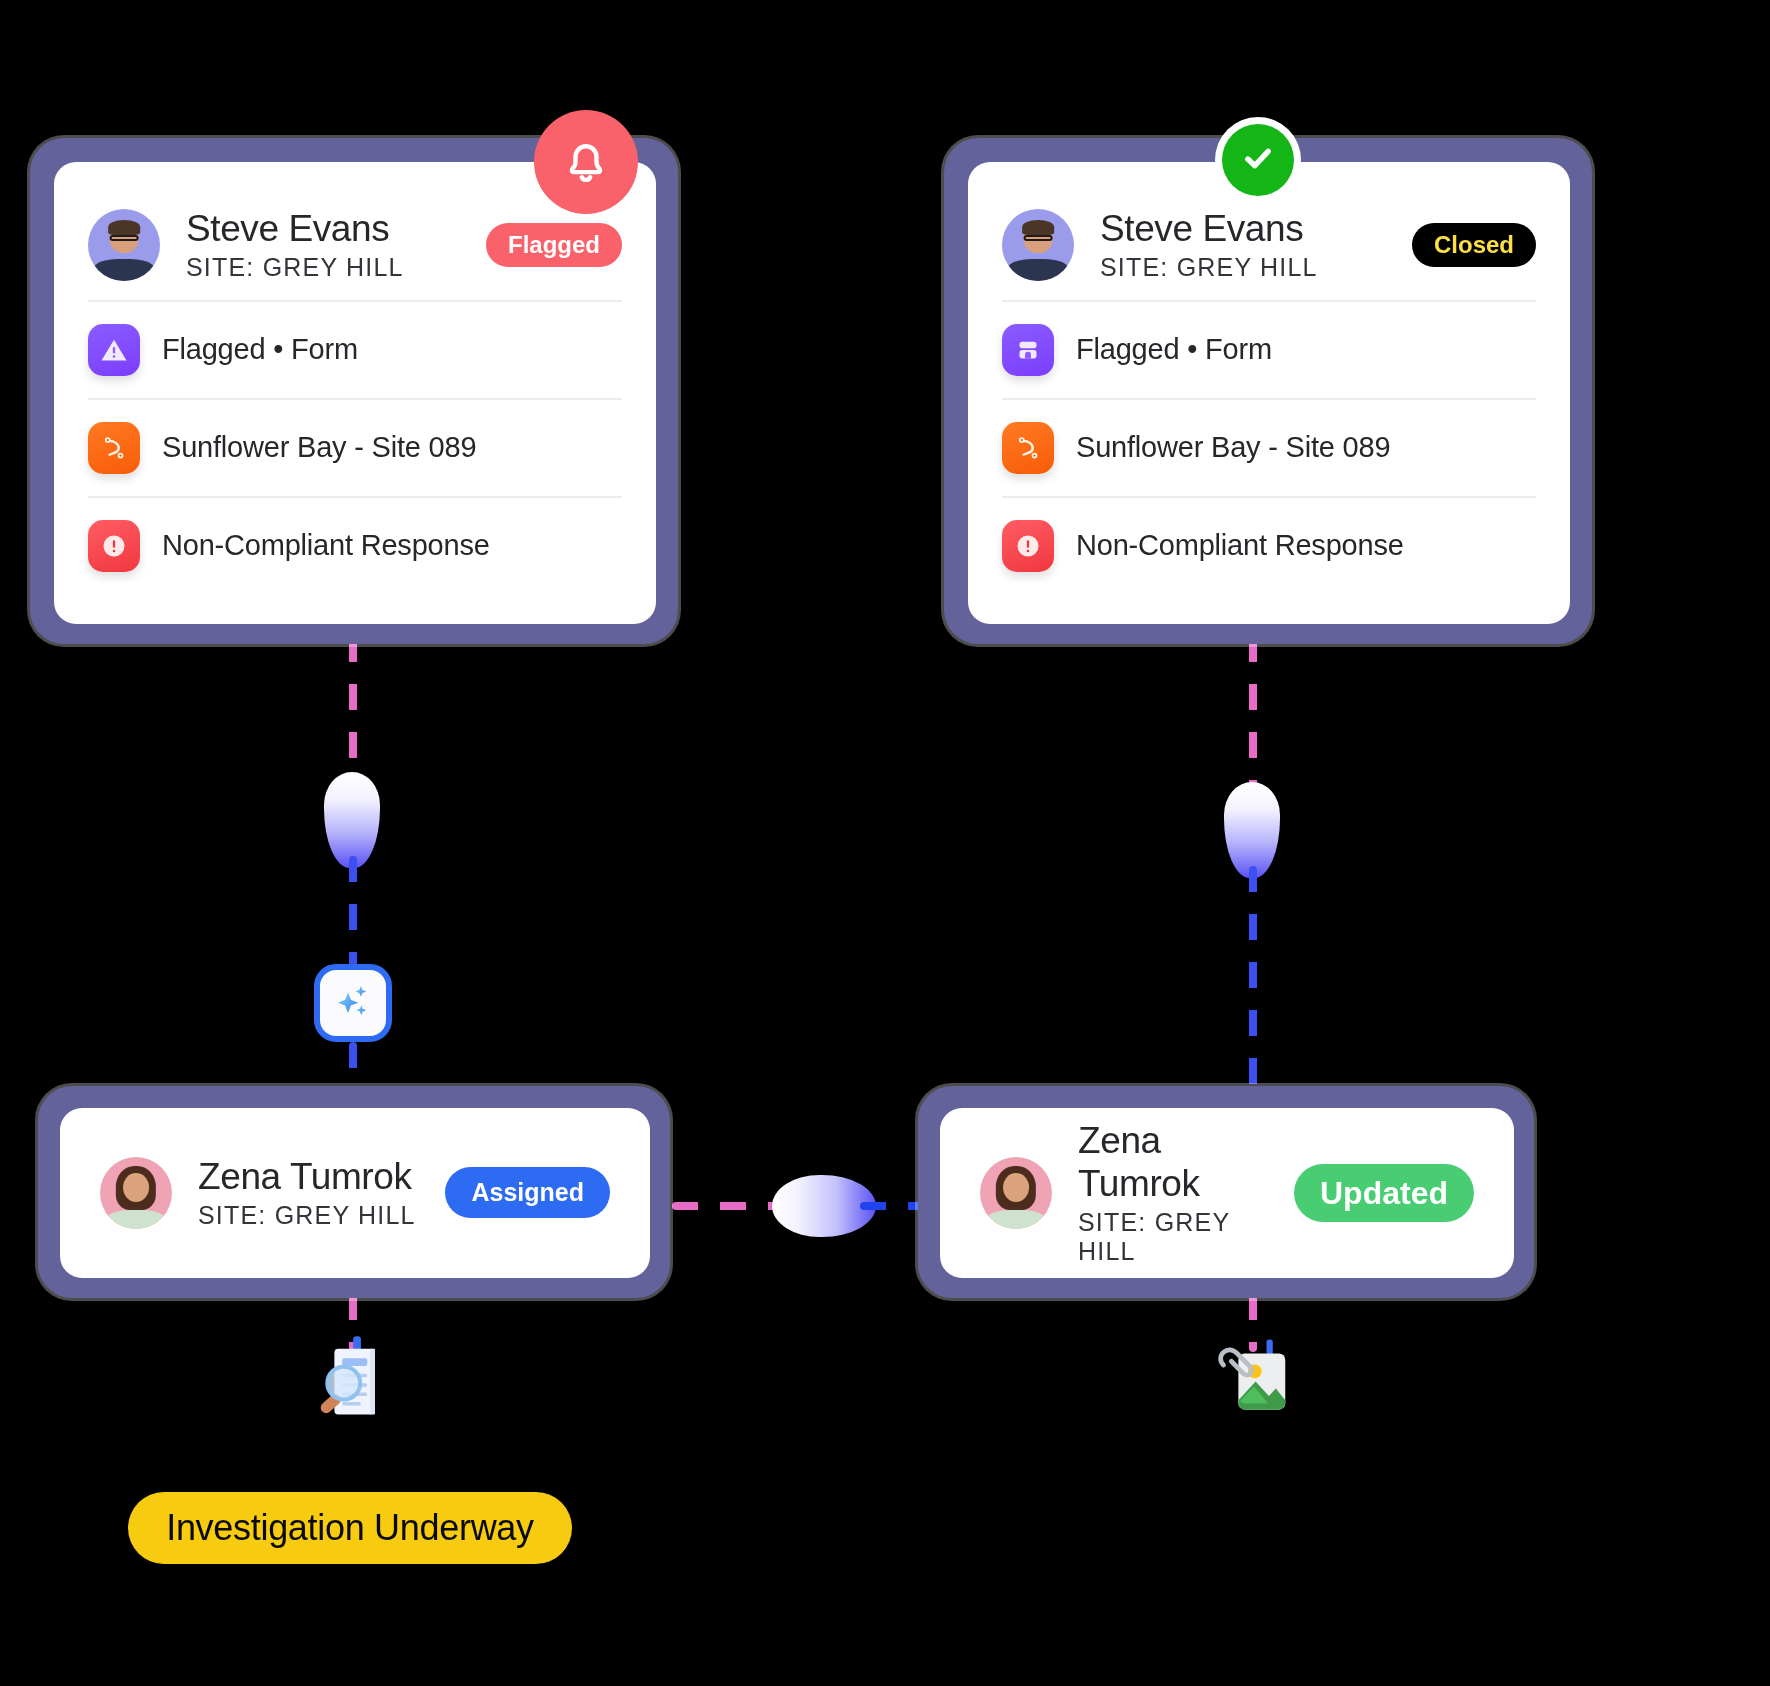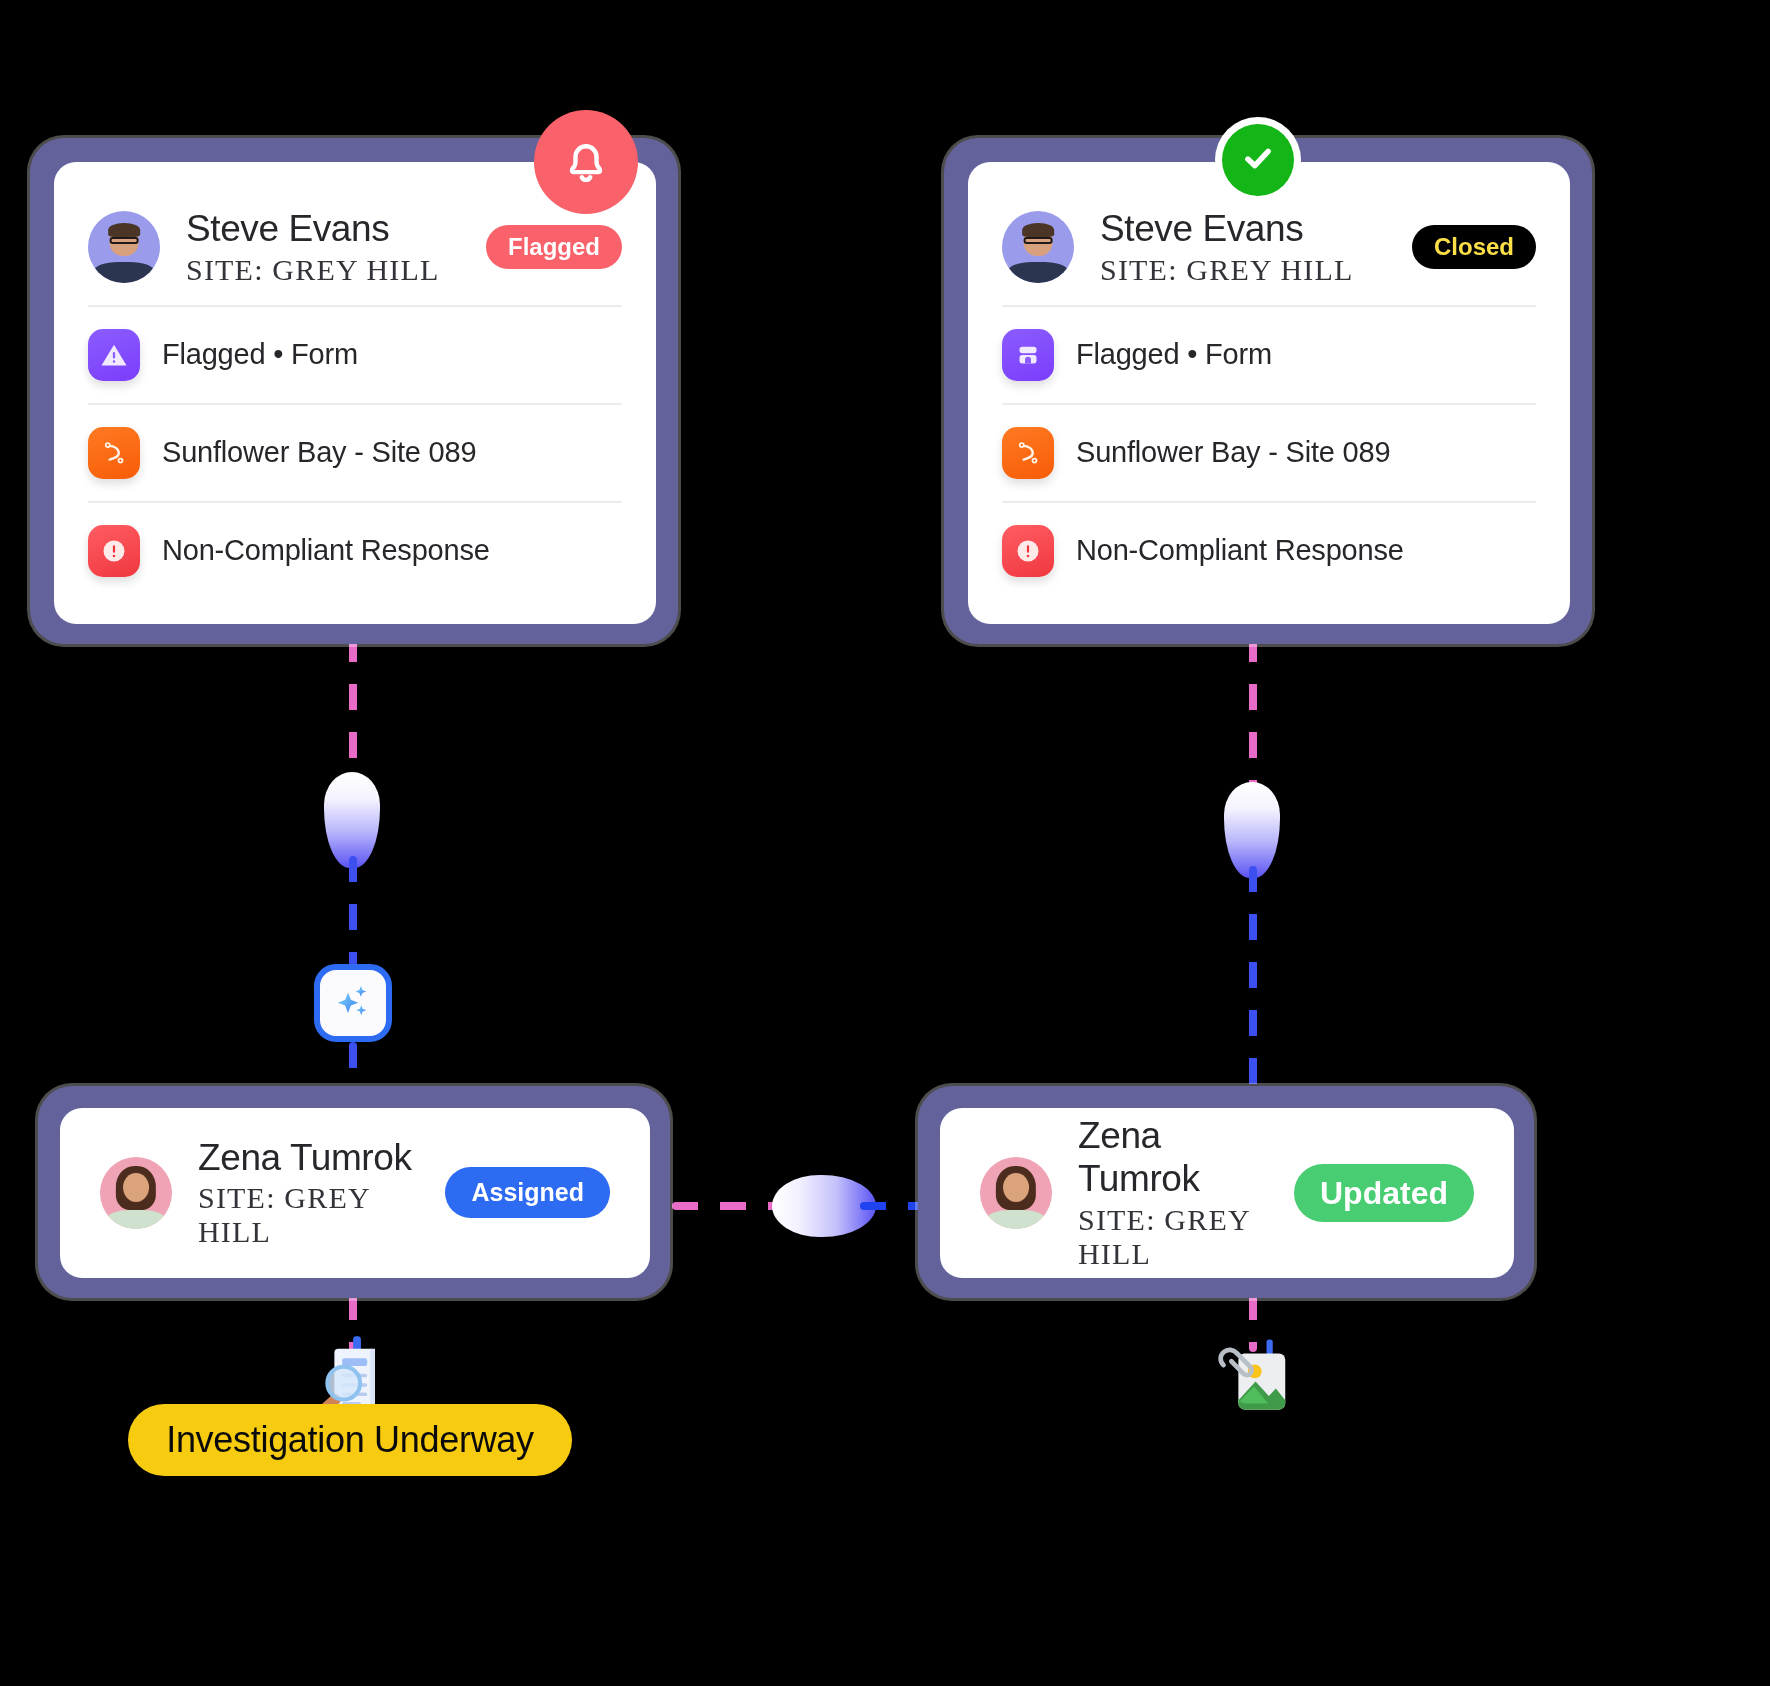--- a/index.html
+++ b/index.html
@@ -72,22 +72,22 @@
     position: absolute; left: 50%; bottom: 0; width: 78%; height: 26%;
     transform: translateX(-50%); background: #cfe2d0;
     border-radius: 40% 40% 0 0;
   }
 
   .person-text { display: flex; flex-direction: column; gap: 2px; }
   .person-name {
     font-size: 37px; color: #26262b; letter-spacing: -0.4px; line-height: 1.15;
   }
   .person-site {
-    font-family: Liberation Serif, serif;
-    font-size: 30px; color: #33333a; letter-spacing: 1.2px;
+    font-family: Liberation Sans, sans-serif;
+    font-size: 25px; color: #33333a; letter-spacing: 1.2px;
   }
   .badge {
     margin-left: auto; border-radius: 999px;
     font-size: 24px; padding: 10px 22px; white-space: nowrap;
     line-height: 1;
     font-weight: bold;
   }
   .badge.flagged  { background: #f9626a; color: #fff; }
   .badge.closed   { background: #000000; color: #fde047; }
   .badge.assigned { background: #2d6bf2; color: #fff; font-size: 25px; padding: 13px 26px; }
@@ -366,21 +366,21 @@
       <g fill="#b9ccf0">
         <rect x="27" y="28" width="16" height="2.3" rx="1.1"></rect>
         <rect x="27" y="34" width="16" height="2.3" rx="1.1"></rect>
         <rect x="27" y="40" width="16" height="2.3" rx="1.1"></rect>
         <rect x="27" y="46" width="12" height="2.3" rx="1.1"></rect>
       </g>
       <rect x="12" y="44" width="15" height="7" rx="3.5" fill="#cf8358" transform="rotate(-42 19 47)"></rect>
       <circle cx="28" cy="34" r="10.5" fill="#d6e8fb" fill-opacity=".82" stroke="#8fc2ee" stroke-width="2.6"></circle>
     </svg>
   </div>
-  <div class="pill yellow" style="left:128px; top:1404px; width:444px;">
+  <div class="pill yellow" style="left:128px; top:1492px; width:444px;">
     <span>Investigation Underway</span>
   </div>
 
   <div class="emoji-icon" style="left:1204px; top:1330px;">
     <svg width="100" height="100" viewBox="0 0 64 64">
       <rect x="40" y="6" width="4" height="10" rx="1.6" fill="#3b6bf0"></rect>
       <rect x="22" y="15" width="30" height="36" rx="4" fill="#eceef0"></rect>
       <circle cx="32.5" cy="26.5" r="4.4" fill="#fcc419"></circle>
       <path d="M22 45 33 33l8.5 9.2L46 37.5l6 7.5v2a4 4 0 0 1-4 4H26a4 4 0 0 1-4-4z" fill="#3f9b4a"></path>
       <path d="M22 46.5 32 36l9 11H26a4 4 0 0 1-4-4z" fill="#4fbd5c"></path>

